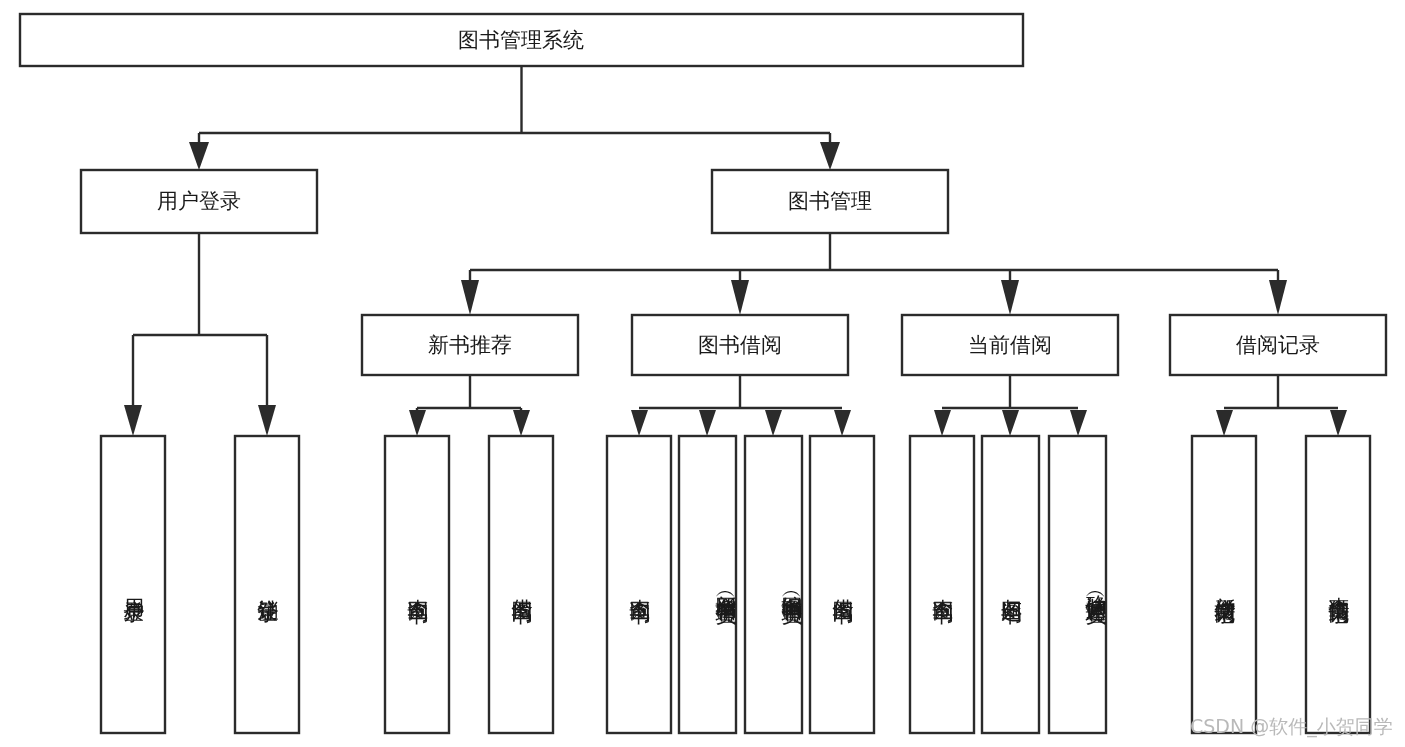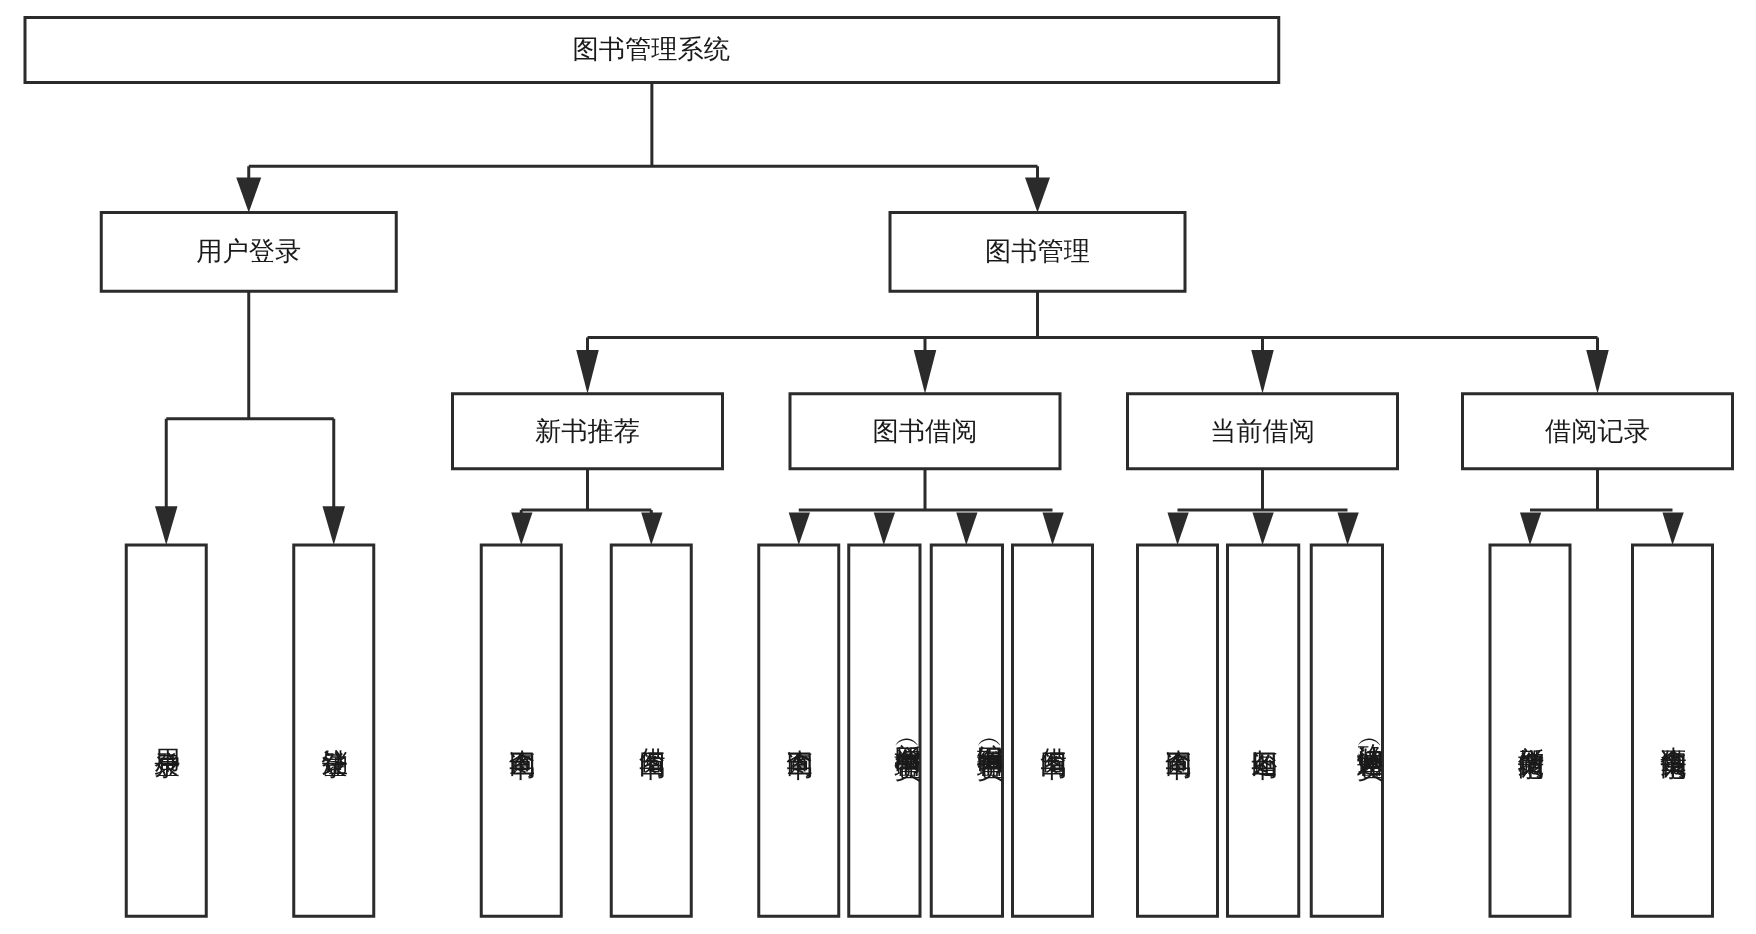--- a/index.html
+++ b/index.html
@@ -189,14 +189,15 @@
   <div class="node-label-v" style="left:745px; top:440px; width:57px; height:289px; align-items:flex-start;">编辑图书（管理员）</div>
   <div class="node-label-v" style="left:810px; top:436px; width:64px; height:297px;">借阅图书</div>
 
   <div class="node-label-v" style="left:910px; top:436px; width:64px; height:297px;">查询图书</div>
   <div class="node-label-v" style="left:982px; top:436px; width:57px; height:297px;">归还图书</div>
   <div class="node-label-v" style="left:1049px; top:440px; width:57px; height:289px; align-items:flex-start;">确认归还（管理员）</div>
 
   <div class="node-label-v" style="left:1192px; top:436px; width:64px; height:297px;">新增借阅记录</div>
   <div class="node-label-v" style="left:1306px; top:436px; width:64px; height:297px;">查询借阅记录</div>
 
+  <div class="watermark">CSDN @软件_小贺同学</div>
 
 </div>
 
 </body></html>

